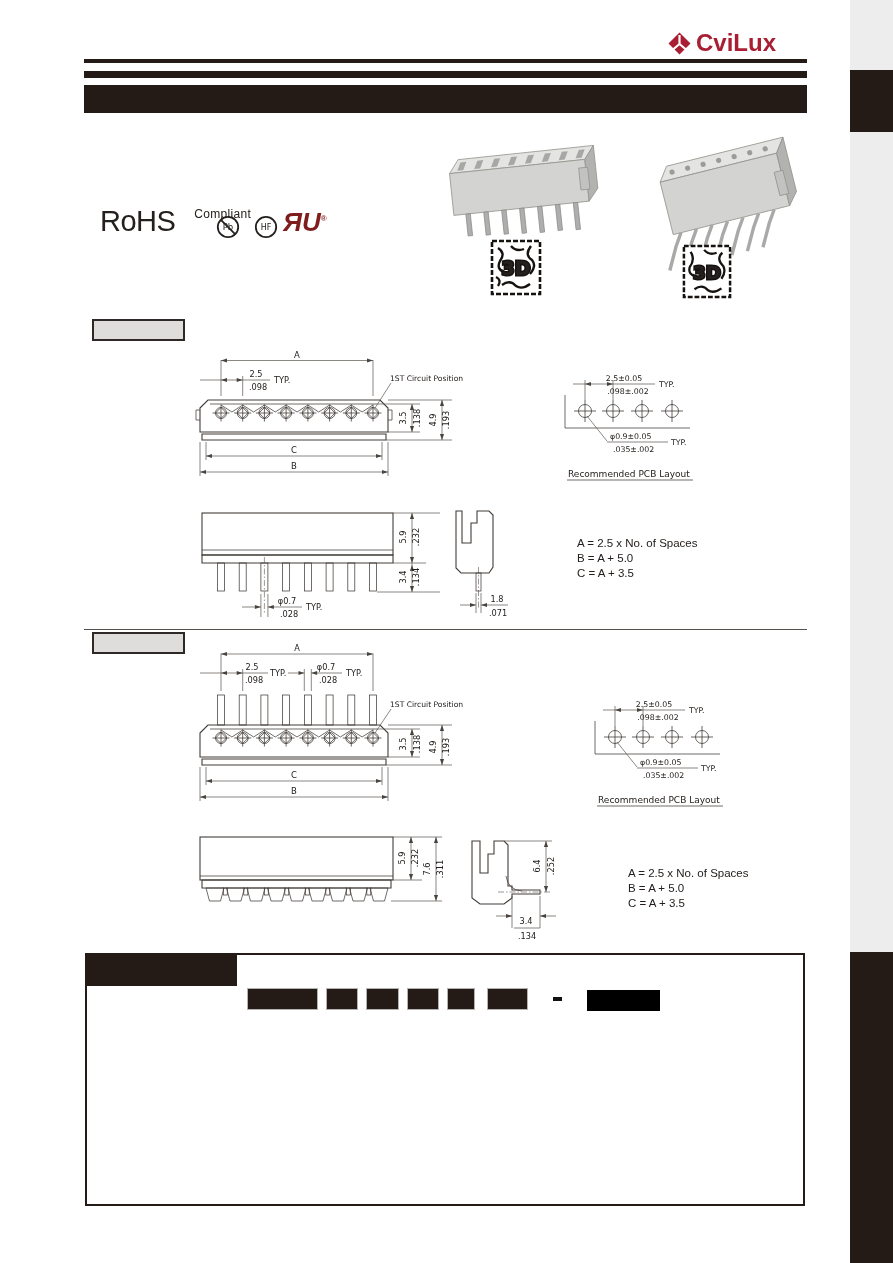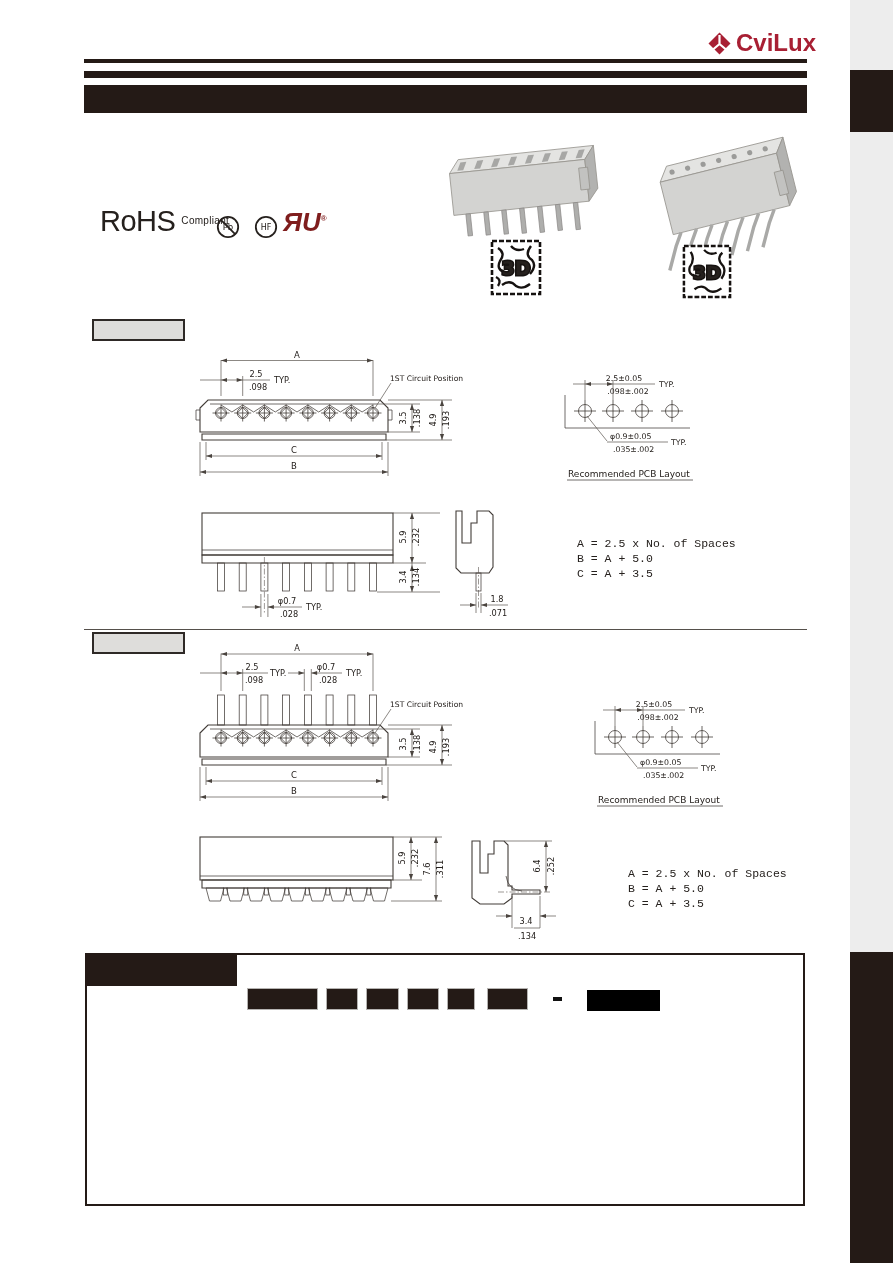--- a/index.html
+++ b/index.html
@@ -14,36 +14,36 @@
   .d85{font-size:8.5px}
   .d76{font-size:7.6px}
   .d78{font-size:7.8px}
   .cap{font-size:9px}
   .ln{stroke:#423c38;stroke-width:1.1;fill:none}
   .ln2{stroke:#423c38;stroke-width:0.75;fill:none}
   .dim{stroke:#5a544f;stroke-width:0.7;fill:none}
   .ar{fill:#4a443f;stroke:none}
   .cl{stroke:#5a544f;stroke-width:0.6;fill:none;stroke-dasharray:6 2 1.5 2}
   .brandred{color:#a81f33}
-  .formulas{position:absolute;font-family:Liberation Mono, monospace;font-size:11.5px;color:#25201d;line-height:15px;white-space:nowrap}
+  .formulas{position:absolute;font-family:Liberation Sans, sans-serif;font-size:11.5px;color:#25201d;line-height:15px;white-space:nowrap}
   .seg{position:absolute;background:#241a16;border:1px solid #b5b3b1}
-  .rohs{position:absolute;display:flex;align-items:center;color:#25201d}
+  .rohs{position:absolute;display:flex;align-items:flex-start;color:#25201d}
   .rohs .big{font-size:29px;line-height:1;letter-spacing:-0.5px;font-weight:500}
-  .rohs .sub{font-size:10px;margin-left:6px;margin-bottom:2px;letter-spacing:.3px}
+  .rohs .sub{font-size:12px;margin-left:19px;margin-bottom:2px;letter-spacing:.3px}
   .ulmark{position:absolute;font-weight:bold;font-style:italic;font-size:26px;color:#7f1d1d;line-height:1}
   .ulmark sup{font-size:8px;font-style:normal}
 </style>
 </head>
 <body>
 
 <div class="abs" style="left:850px;top:0;width:43px;height:1263px;background:#ededed"></div>
 <div class="abs dark" style="left:850px;top:70px;width:43px;height:62px"></div>
 <div class="abs dark" style="left:850px;top:952px;width:43px;height:311px"></div>
 
-<div class="abs" style="left:708px;top:29px;display:flex;align-items:center">
+<div class="abs" style="left:668px;top:29px;display:flex;align-items:center">
   <svg width="23" height="23" viewBox="0 0 23 23">
     <path d="M11.5,0.5 L22.5,11.5 L11.5,22.5 L0.5,11.5 Z" fill="#a81f33"></path>
     <path d="M11.5,3 V12 M11.5,12 L5,17.5 M11.5,12 L18,17.5" stroke="#fff" stroke-width="2.2" fill="none"></path>
   </svg>
   <span class="brandred" style="font-weight:bold;font-size:24px;margin-left:5px;letter-spacing:0">CviLux</span>
 </div>
 
 <div class="abs" style="left:84px;top:59px;width:723px;height:4px;background:#241a16"></div>
 <div class="abs" style="left:84px;top:71px;width:723px;height:7px;background:#241a16"></div>
 <div class="abs dark" style="left:84px;top:85px;width:723px;height:28px"></div>

